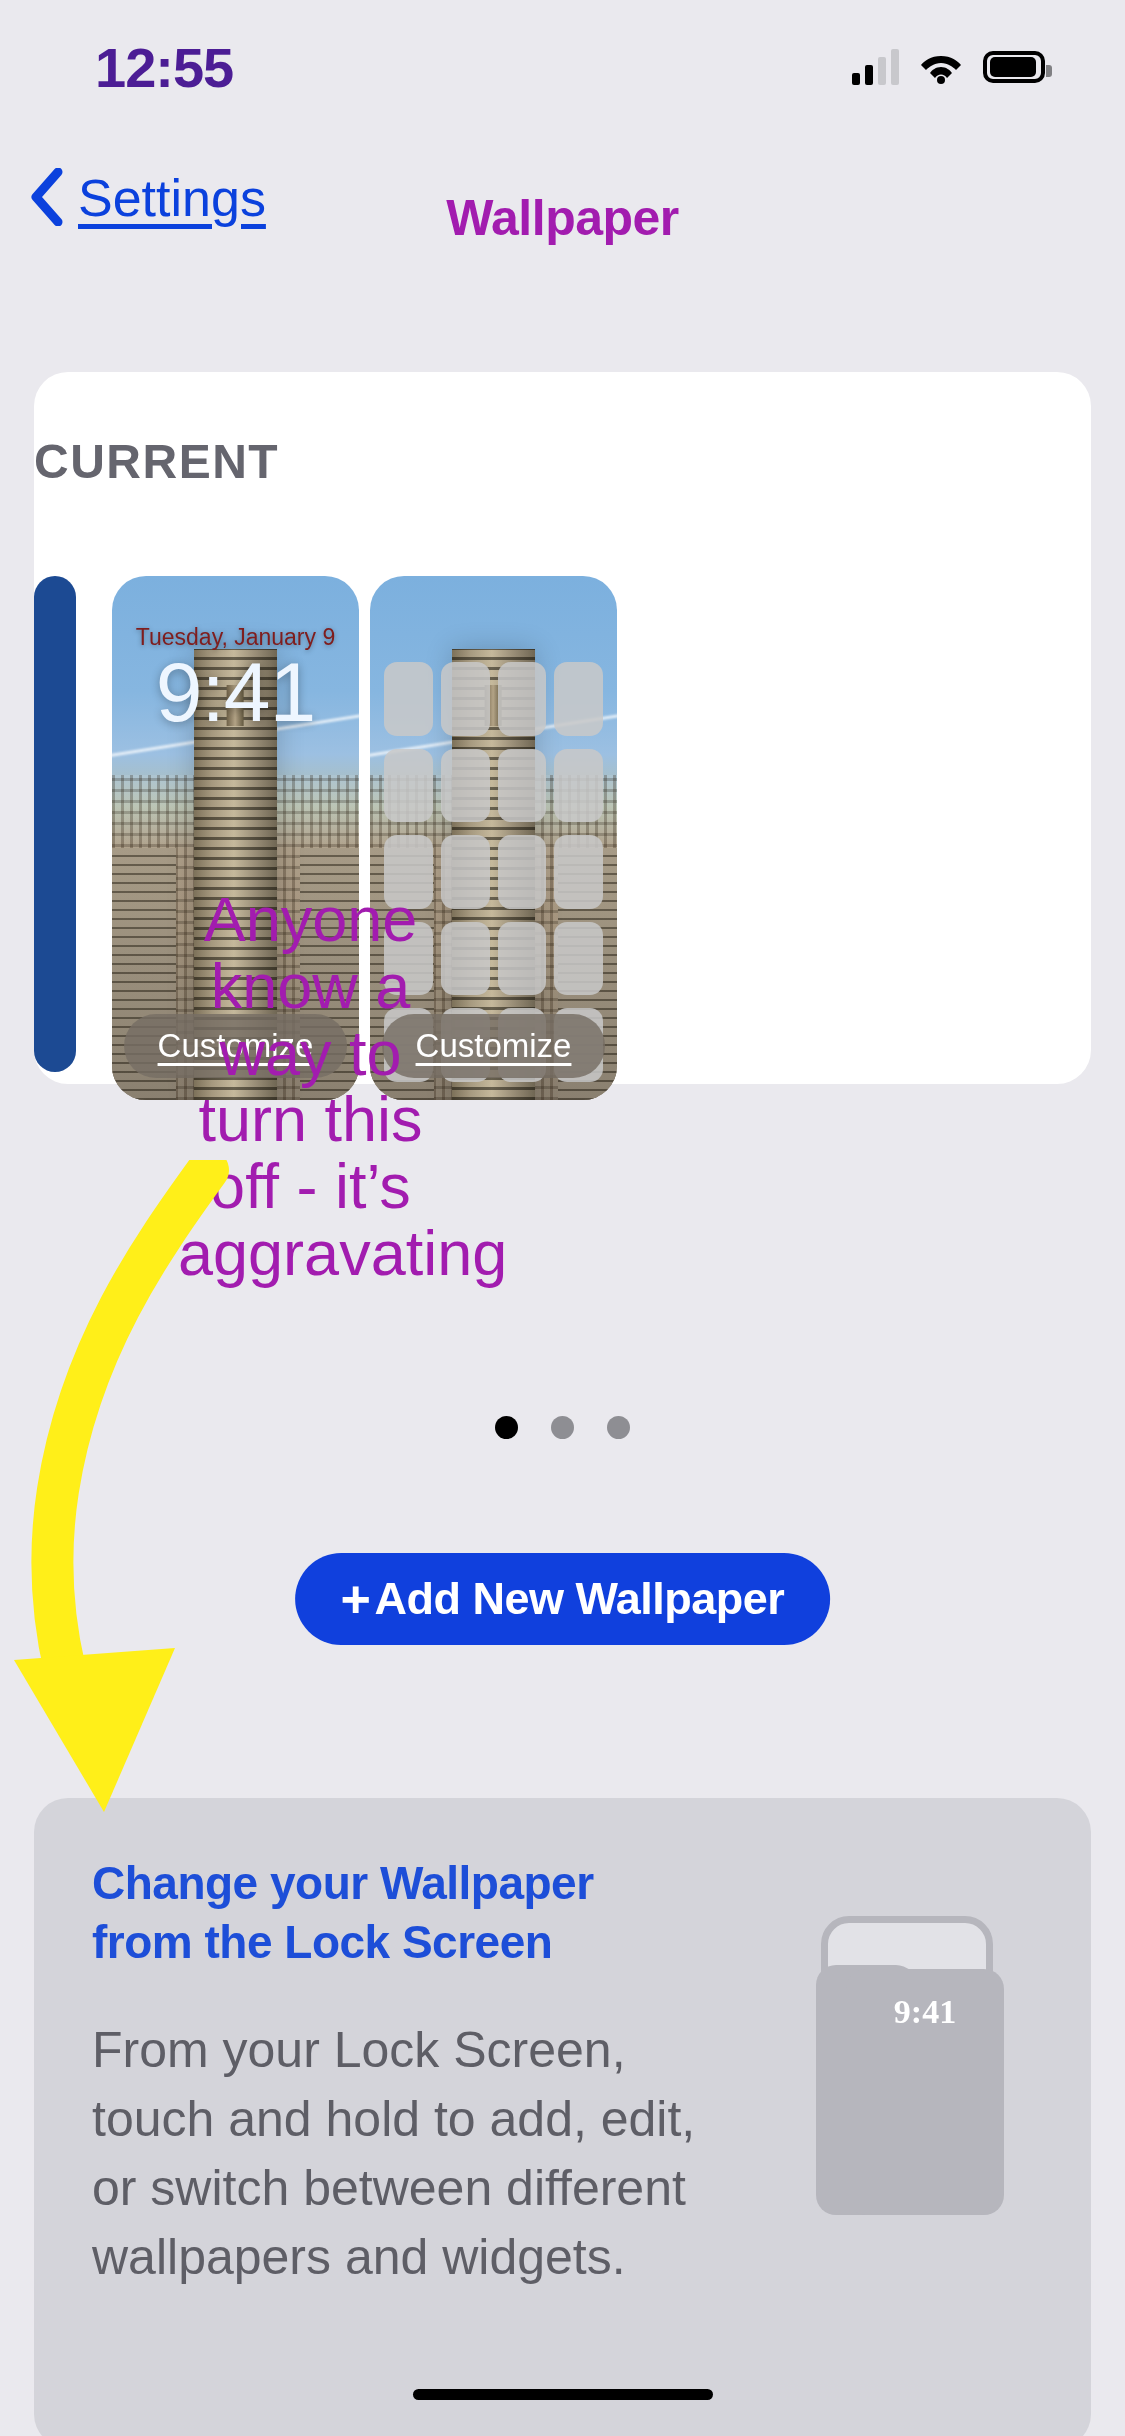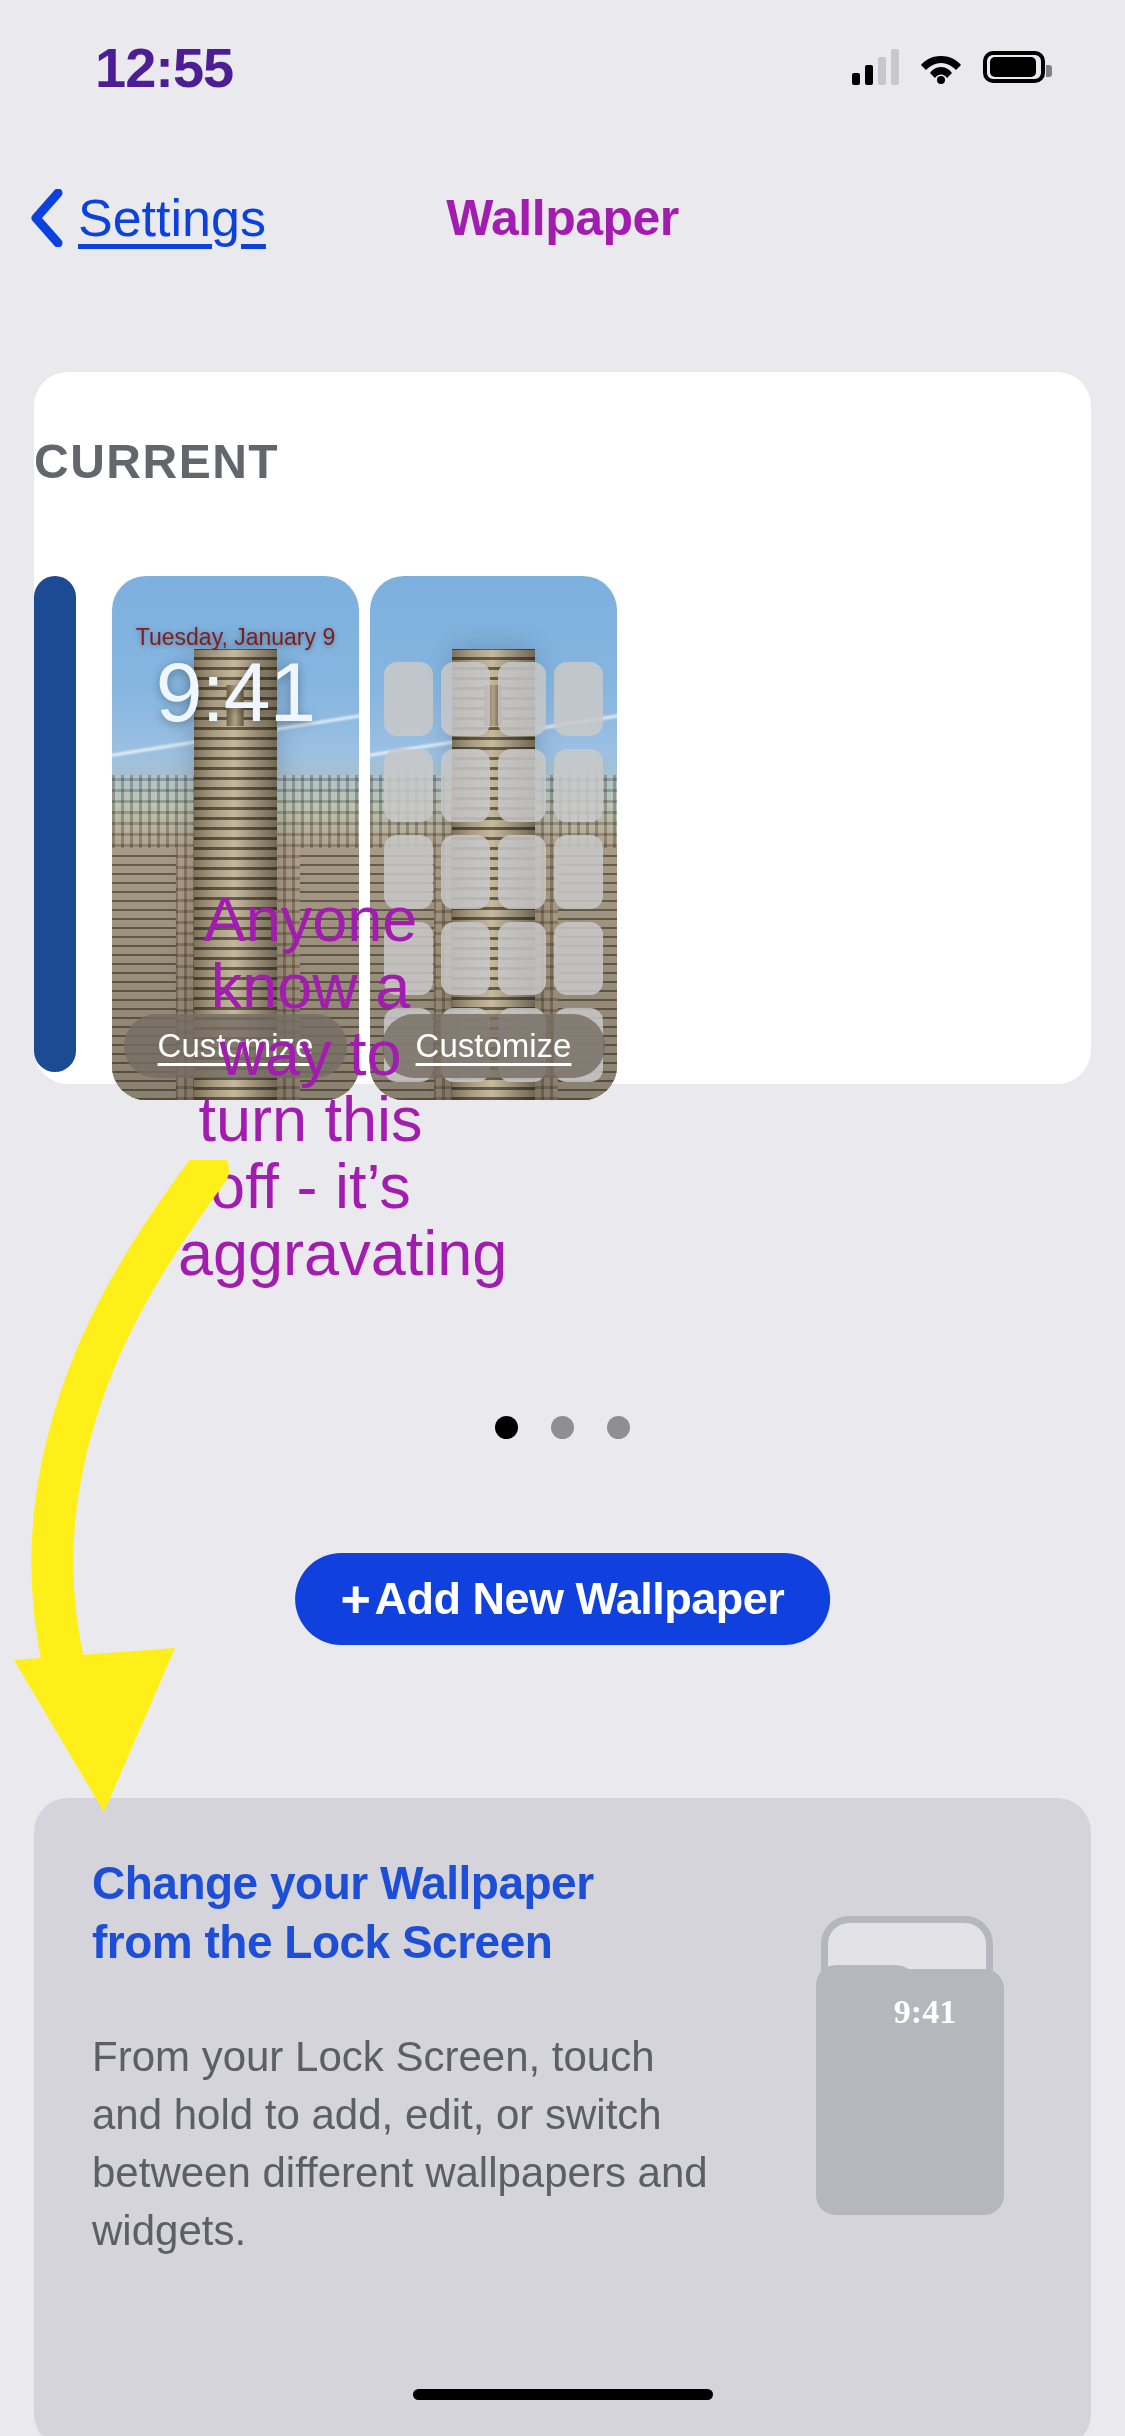--- a/index.html
+++ b/index.html
@@ -33,21 +33,21 @@
   .batt { position:relative; width:62px; height:32px; border:4px solid #000;
           border-radius:10px; display:flex; align-items:center; }
   .batt::after { content:""; position:absolute; right:-11px; top:10px; width:6px; height:12px;
                  background:#000; border-radius:0 3px 3px 0; opacity:.45; }
   .batt-fill { height:20px; background:#000; border-radius:5px; margin:0 3px; }
 
   
   #nav-bar { position:absolute; top:168px; left:0; width:1125px; height:100px; }
   #back-button {
     position:absolute; left:28px; top:0; height:100px;
-    display:flex; align-items:center; gap:14px; cursor:pointer;
+    display:flex; gap:14px; cursor:pointer;
   }
   #back-chevron { display:block; }
   #back-label {
     font-size:52px; color:#0b41dd; text-decoration:underline;
     text-underline-offset:8px; text-decoration-thickness:5px;
   }
   #nav-title {
     position:absolute; left:0; width:1125px; top:0; height:100px;
     display:flex; align-items:center; justify-content:center;
     font-size:50px; font-weight:bold; color:#a21caf; letter-spacing:-.5px;
@@ -170,21 +170,21 @@
   
   #info-card {
     position:absolute; left:34px; top:1798px; width:1057px; height:650px;
     background:#d4d4da; border-radius:34px; padding:56px 58px;
   }
   #info-title {
     font-size:46px; font-weight:bold; color:#1d4ed8; line-height:1.28;
     max-width:600px; letter-spacing:-.5px;
   }
   #info-body {
-    margin-top:56px; font-size:42px; color:#5e5e66; line-height:1.38;
+    margin-top:44px; font-size:50px; color:#5e5e66; line-height:1.38;
     max-width:640px;
   }
   #phone-illustration {
     position:absolute; right:98px; top:118px; width:172px; height:256px;
     border:7px solid #b6b6bd; border-radius:28px; background:#e2e2e7;
   }
   .phone-card {
     position:absolute; background:#b6b6bd; border-radius:20px;
   }
   #phone-card-back { left:-12px; top:42px; width:100px; height:250px; }

